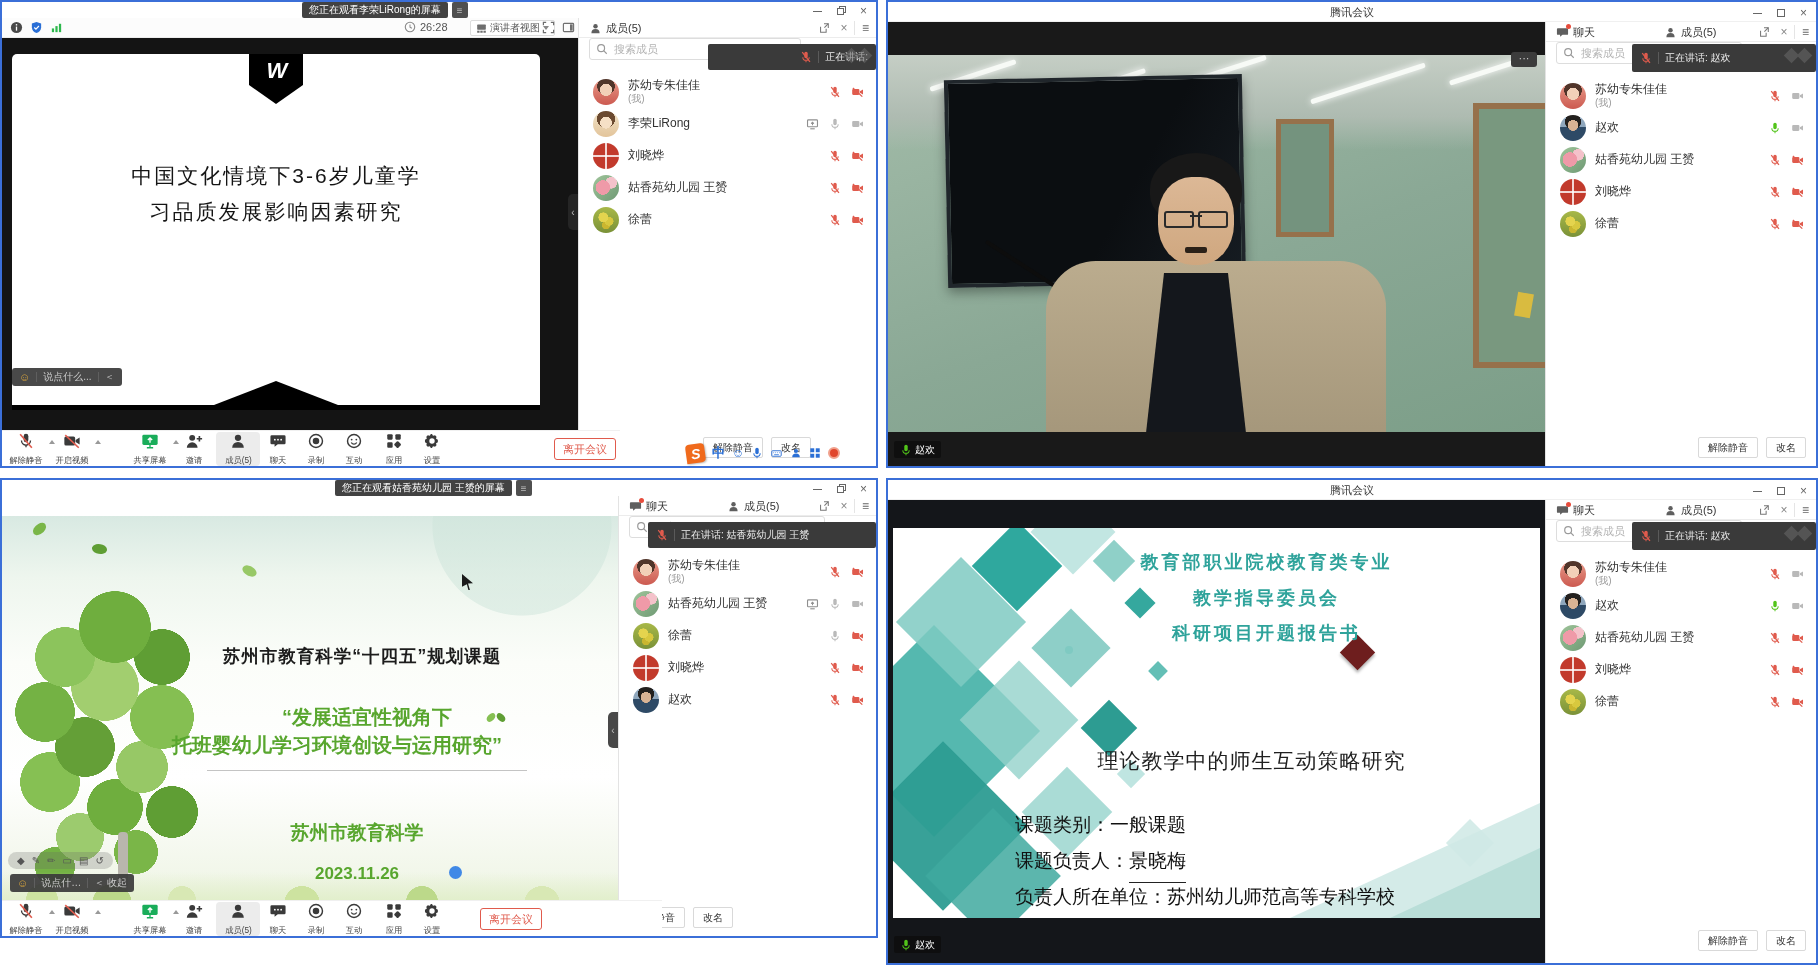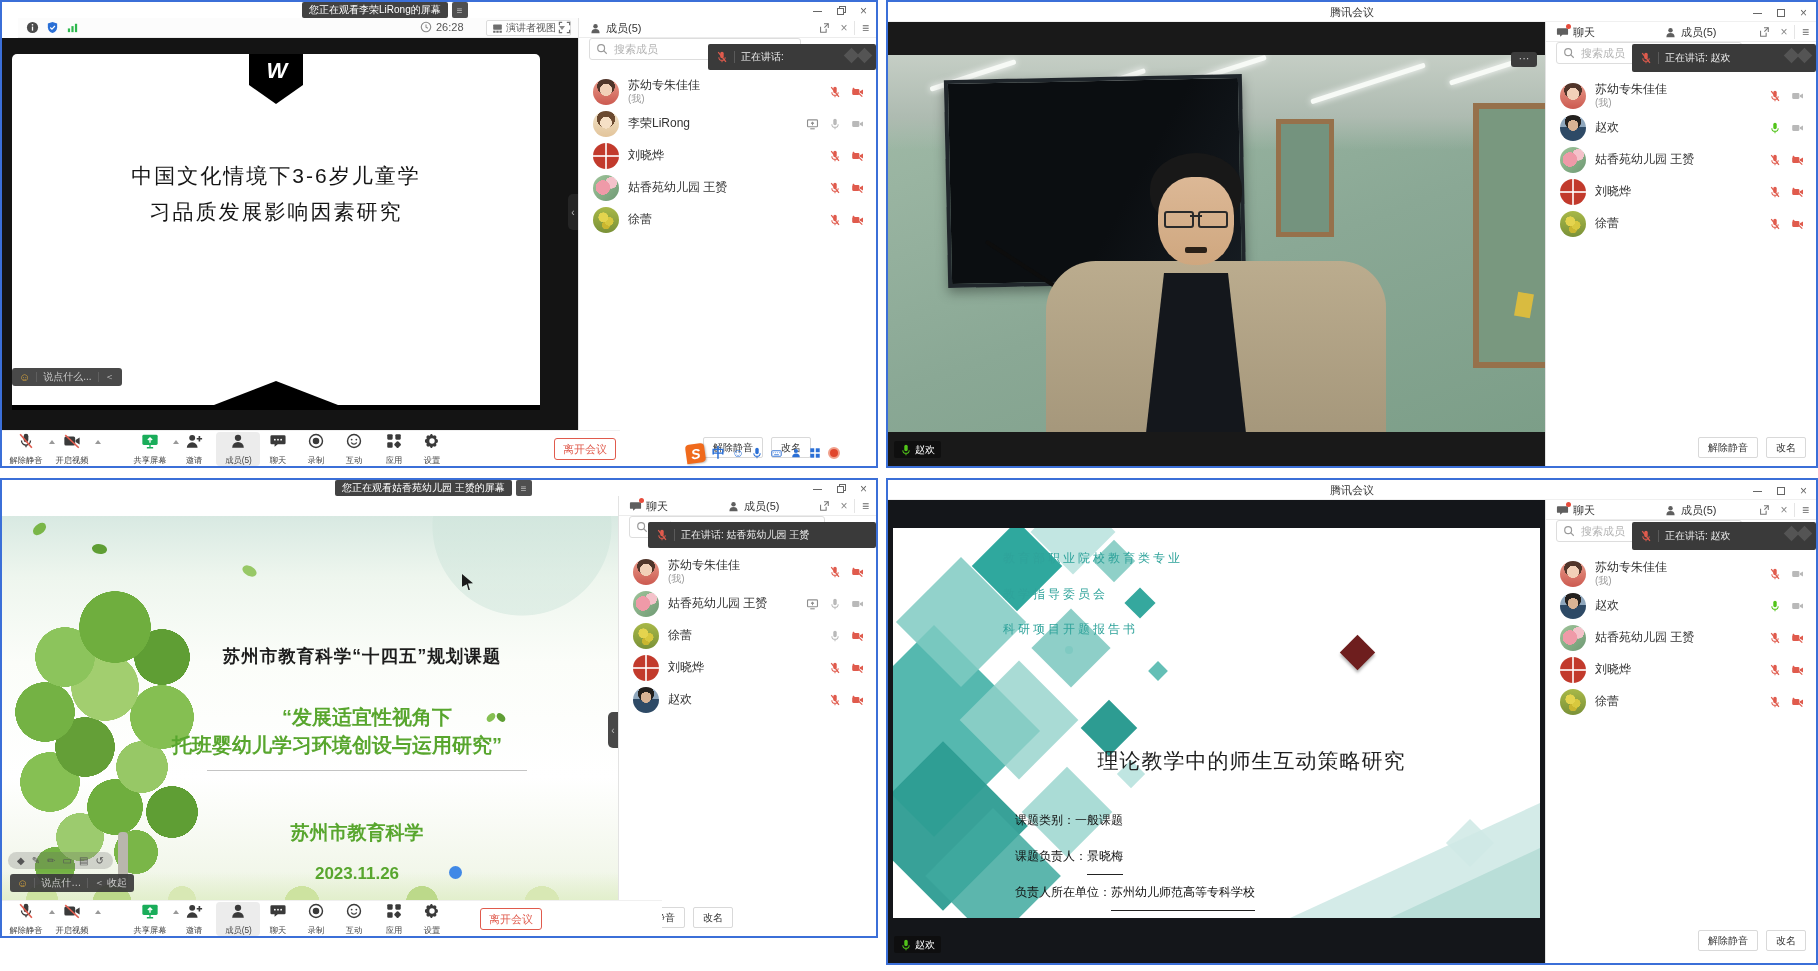--- a/index.html
+++ b/index.html
@@ -30,21 +30,21 @@
   .banner{position:absolute;top:0;height:16px;display:flex;align-items:center;gap:4px;z-index:30;}
   .banner .btxt{background:rgba(56,56,56,.95);color:#fff;font-size:10px;height:16px;line-height:16px;
                 padding:0 7px;border-radius:2px;white-space:nowrap;}
   .banner .bgrip{width:16px;height:16px;background:rgba(70,70,70,.95);border-radius:2px;color:#bbb;
                  font-size:10px;display:flex;align-items:center;justify-content:center;}
   #w1 .banner{left:300px;}
   #w3 .banner{left:333px;}
 
   
   .menurow{position:absolute;top:16px;height:20px;background:#fcfcfc;border-bottom:1px solid #ededed;}
-  #w1 .menurow{left:16px;width:576px;text-align:center;}
+  #w1 .menurow{left:0;width:576px;text-align:center;}
   #w3 .menurow{left:0;width:616px;margin-top:36px;}
   .statusicons{position:absolute;left:8px;top:3px;display:flex;gap:7px;align-items:center;}
   .timer{position:absolute;top:3px;display:flex;align-items:center;gap:4px;font-size:11px;color:#555;}
   #w1 .timer{left:402px;} #w3 .timer{left:368px;}
   .viewbtn{position:absolute;top:2px;height:16px;border:1px solid #dcdcdc;border-radius:2px;background:#fff;
            display:flex;align-items:center;gap:3px;padding:0 5px;font-size:10px;color:#555;}
   #w1 .viewbtn{left:468px;} #w3 .viewbtn{left:446px;}
   .caret-down{width:0;height:0;border-left:3px solid transparent;border-right:3px solid transparent;border-top:4px solid #888;}
   .mr-icon{position:absolute;top:3px;}
   #w1 .mi-fs{left:540px;} #w1 .mi-layout{left:560px;}
@@ -112,21 +112,21 @@
   .pti{width:20px;display:flex;align-items:center;justify-content:center;color:#888;font-size:12px;}
   .pti-burger{border-left:1px solid #e5e5e5;height:14px;width:22px;color:#666;}
   .searchrow{position:absolute;top:20px;left:10px;height:22px;border:1px solid #ddd;border-radius:3px;
              display:flex;align-items:center;gap:4px;padding:0 6px;background:#fff;}
   #w1 .searchrow{width:212px;} #w2 .searchrow{width:186px;} #w3 .searchrow{width:196px;} #w4 .searchrow{width:186px;}
   .searchrow input{border:0;outline:0;flex:1;min-width:0;font-size:11px;color:#555;font-family:inherit;background:transparent;}
   .searchrow input::placeholder{color:#b2b2b2;}
 
   .speaking{position:absolute;right:0;background:#3a3a3a;border-radius:2px;display:flex;align-items:center;
             gap:6px;padding:0 8px;color:#ededed;font-size:10px;z-index:20;overflow:hidden;white-space:nowrap;}
-  #w1 .speaking{top:26px;width:168px;height:26px;}
+  #w1 .speaking{top:26px;width:168px;height:26px;justify-content:flex-end;}
   #w2 .speaking{top:22px;width:184px;height:28px;}
   #w3 .speaking{top:26px;width:228px;height:26px;}
   #w4 .speaking{top:22px;width:184px;height:28px;}
   .sdiv{width:1px;height:12px;background:#5a5a5a;}
   .wm{position:absolute;right:6px;top:6px;display:flex;gap:2px;opacity:.55;}
   .wm i{width:11px;height:11px;background:#6a6a6a;transform:rotate(45deg);display:block;}
 
   .mlist{position:absolute;left:0;right:0;}
   #w1 .mlist{top:58px;} #w2 .mlist{top:58px;} #w3 .mlist{top:60px;} #w4 .mlist{top:58px;}
   .member{display:flex;align-items:center;padding:3px 12px 3px 14px;min-height:30px;}
@@ -256,27 +256,27 @@
   .d12{left:206px;top:18px;width:30px;height:30px;background:#8fd0c8;}
   .d13{left:258px;top:136px;width:14px;height:14px;background:#64bfb6;}
   .d14{left:228px;top:236px;width:20px;height:20px;background:#bfe5e1;}
   .d15{left:560px;top:298px;width:34px;height:34px;background:#d6ece9;}
   .ddot{position:absolute;left:172px;top:118px;width:8px;height:8px;border-radius:50%;background:#7fcac2;}
   .dred{left:452px;top:112px;width:25px;height:25px;background:#6e1e1e;box-shadow:2px 2px 3px rgba(0,0,0,.3);}
   .w4tri1{position:absolute;right:0;bottom:0;width:250px;height:115px;background:#cfe9e5;
           clip-path:polygon(100% 0,100% 100%,0 100%);opacity:.9;}
   .w4tri2{position:absolute;right:0;bottom:0;width:150px;height:70px;background:#b9ded8;
           clip-path:polygon(100% 0,100% 100%,0 100%);}
-  .s4-head{position:absolute;left:110px;width:527px;text-align:left;color:#2fa39b;font-weight:400;
-           font-size:12px;letter-spacing:3px;font-family:"Liberation Serif",serif;}
+  .s4-head{position:absolute;left:110px;width:527px;text-align:center;color:#2fa39b;font-weight:700;
+           font-size:18px;letter-spacing:3px;font-family:"Liberation Serif",serif;}
   .s4-h1{top:22px;} .s4-h2{top:58px;} .s4-h3{top:93px;}
   .s4-title{position:absolute;left:70px;width:577px;text-align:center;color:#1f1f1f;
             font-size:21px;letter-spacing:1px;font-family:"Liberation Serif",serif;}
   .s4-t1{top:182px;} .s4-t2{top:219px;}
-  .s4-info{position:absolute;left:122px;font-size:12px;color:#111;font-family:"Liberation Serif",serif;}
+  .s4-info{position:absolute;left:122px;font-size:19px;color:#111;font-family:"Liberation Serif",serif;}
   .s4-i1{top:284px;} .s4-i2{top:320px;} .s4-i3{top:356px;}
   .s4-info .uval{border-bottom:1px solid #222;padding-bottom:11px;}
 
   
   .sogou{position:absolute;left:686px;top:443px;height:20px;display:flex;align-items:center;gap:7px;z-index:50;}
   .sg-s{width:19px;height:19px;background:#f06a1c;border-radius:4px 4px 4px 0;color:#fff;font-weight:700;
         font-style:italic;font-size:14px;display:flex;align-items:center;justify-content:center;transform:rotate(-8deg);
         box-shadow:1px 1px 2px rgba(0,0,0,.25);}
   .sg-mode{color:#2a6fd6;font-weight:700;font-size:13px;}
   .sg-i{display:flex;color:#2a6fd6;font-size:12px;}

